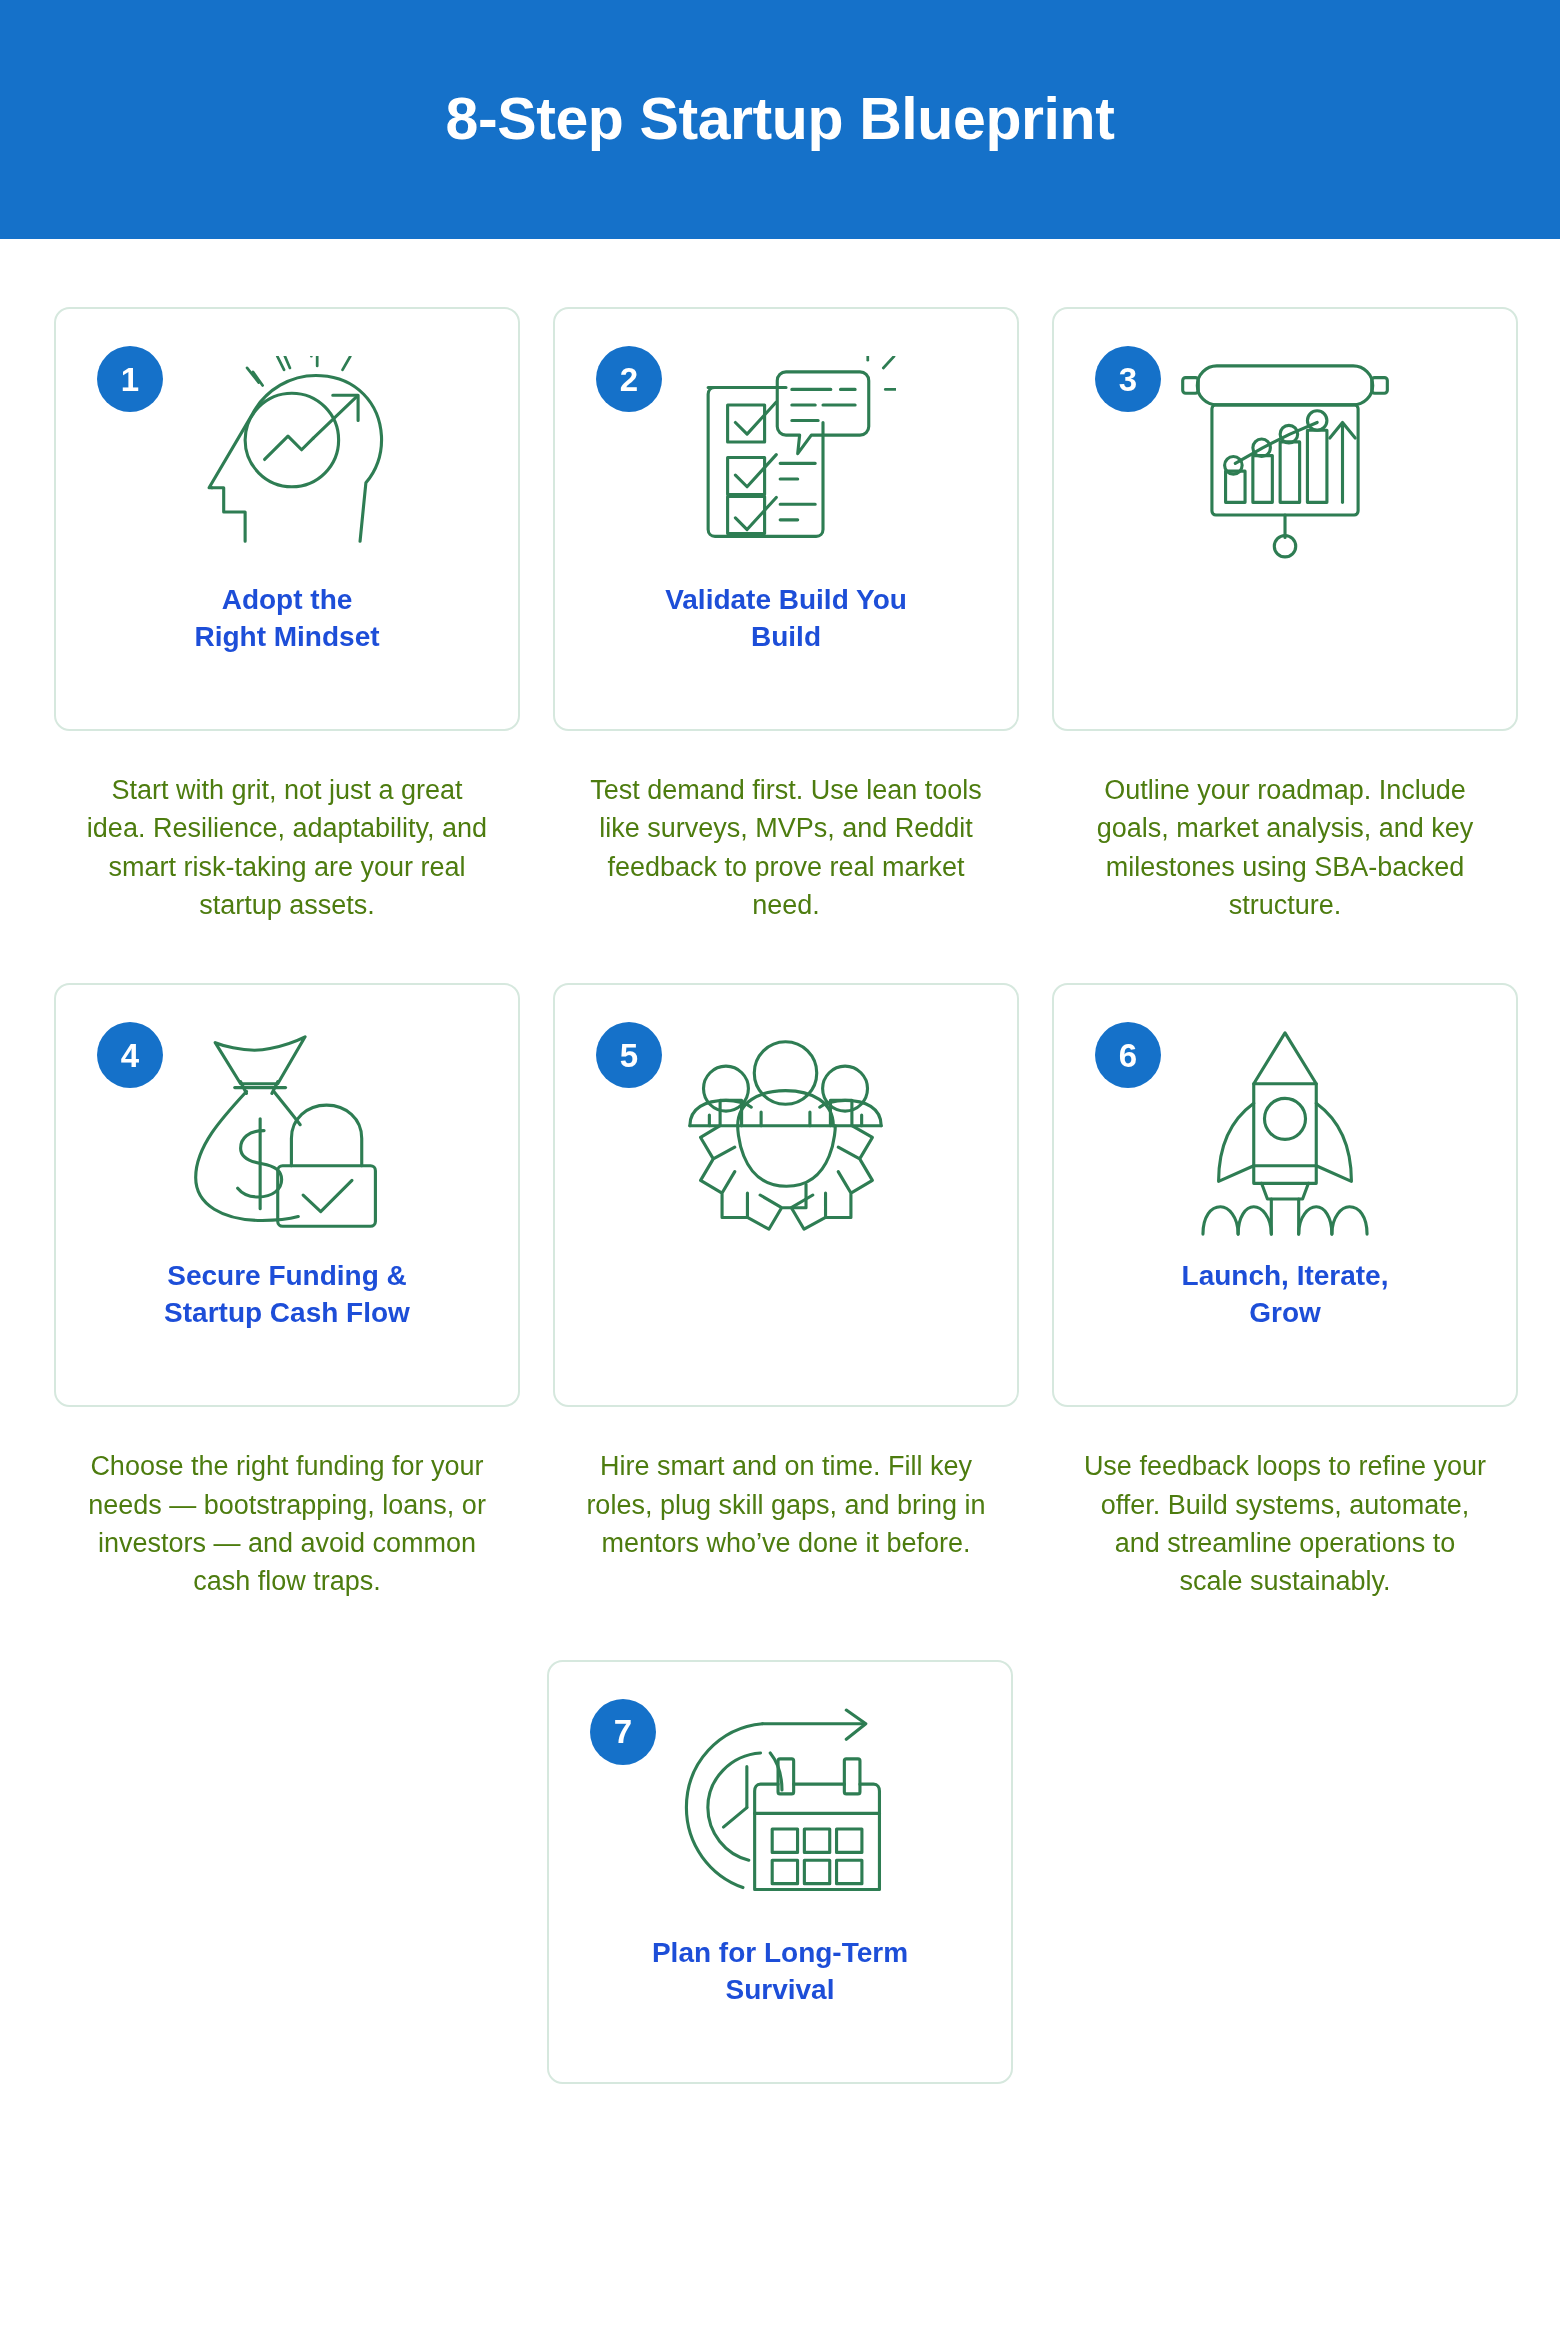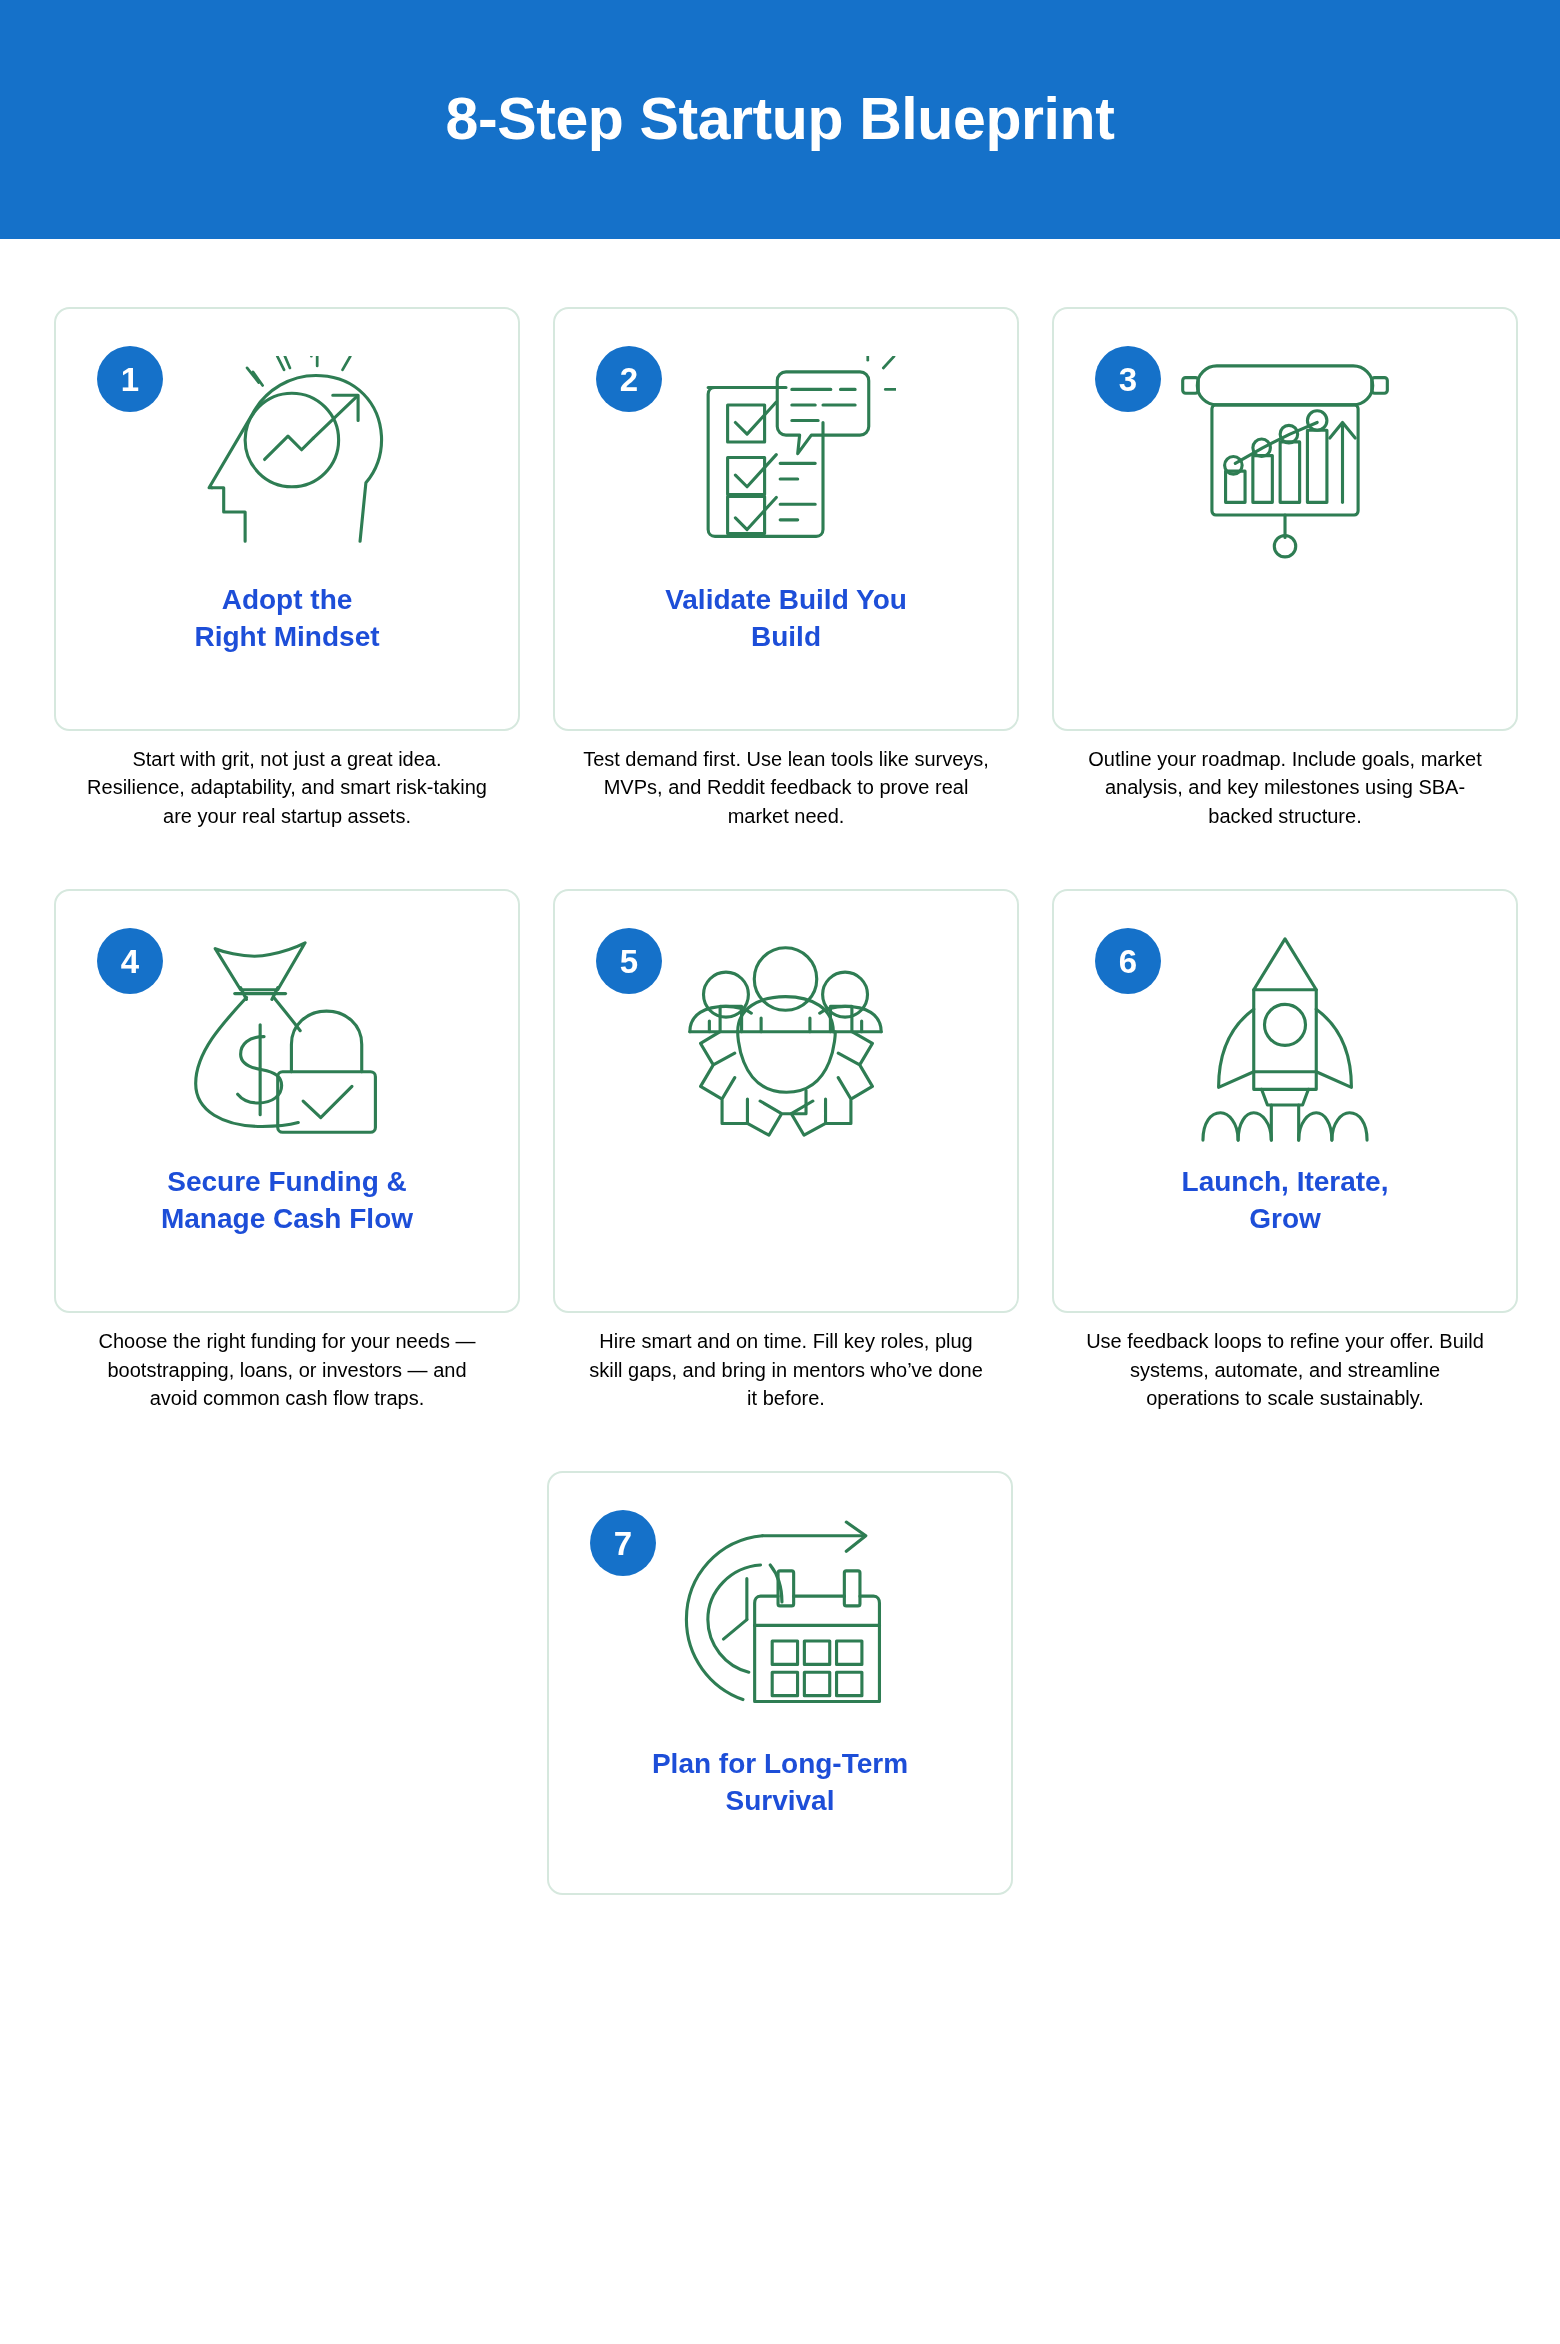--- a/index.html
+++ b/index.html
@@ -106,23 +106,23 @@
     padding:0 23.4px 0 23.4px;
     margin-top:2px;
     box-sizing:border-box;
     width:100%;
   }
 
   
   .body-text{
     width:466px;
     box-sizing:border-box;
-    padding:14px 29px 0 29px;
-    color:#000000;
-    font-size:20px;
+    padding:40px 29px 0 29px;
+    color:#4d7c0f;
+    font-size:27px;
     line-height:1.42;
     text-align:center;
   }
 
   
   .ico{
     fill:none;
     stroke:#2E7D53;
     stroke-width:3.2;
     stroke-linecap:round;
@@ -272,21 +272,21 @@
               <path class="ico" d="M86 104 C70 104 62 112 62 122 C62 132 72 136 84 138 C96 140 104 145 104 154 C104 164 95 172 80 172 C70 172 63 168 59 163"></path>
               <path class="ico" d="M82 92 L82 184"></path>
 
               <path class="ico" d="M114 140 L114 112 C114 92 130 78 150 78 C170 78 186 92 186 112 L186 140"></path>
               <rect class="ico" x="100" y="140" width="100" height="62" rx="5"></rect>
               <path class="ico" d="M126 170 L144 187 L176 155"></path>
             </svg>
           </div>
           <div class="card-title">
             <span>Secure Funding &amp;</span><br>
-            <span>Manage Cash Flow</span>
+            <span>Startup Cash Flow</span>
           </div>
         </div>
         <div class="body-text">Choose the right funding for your needs — bootstrapping, loans, or investors — and avoid common cash flow traps.</div>
       </div>
 
       <div class="col">
         <div class="card">
           <div class="badge">5</div>
           <div class="icon-wrap">
             <svg width="210" height="205" viewBox="0 0 215 210">

